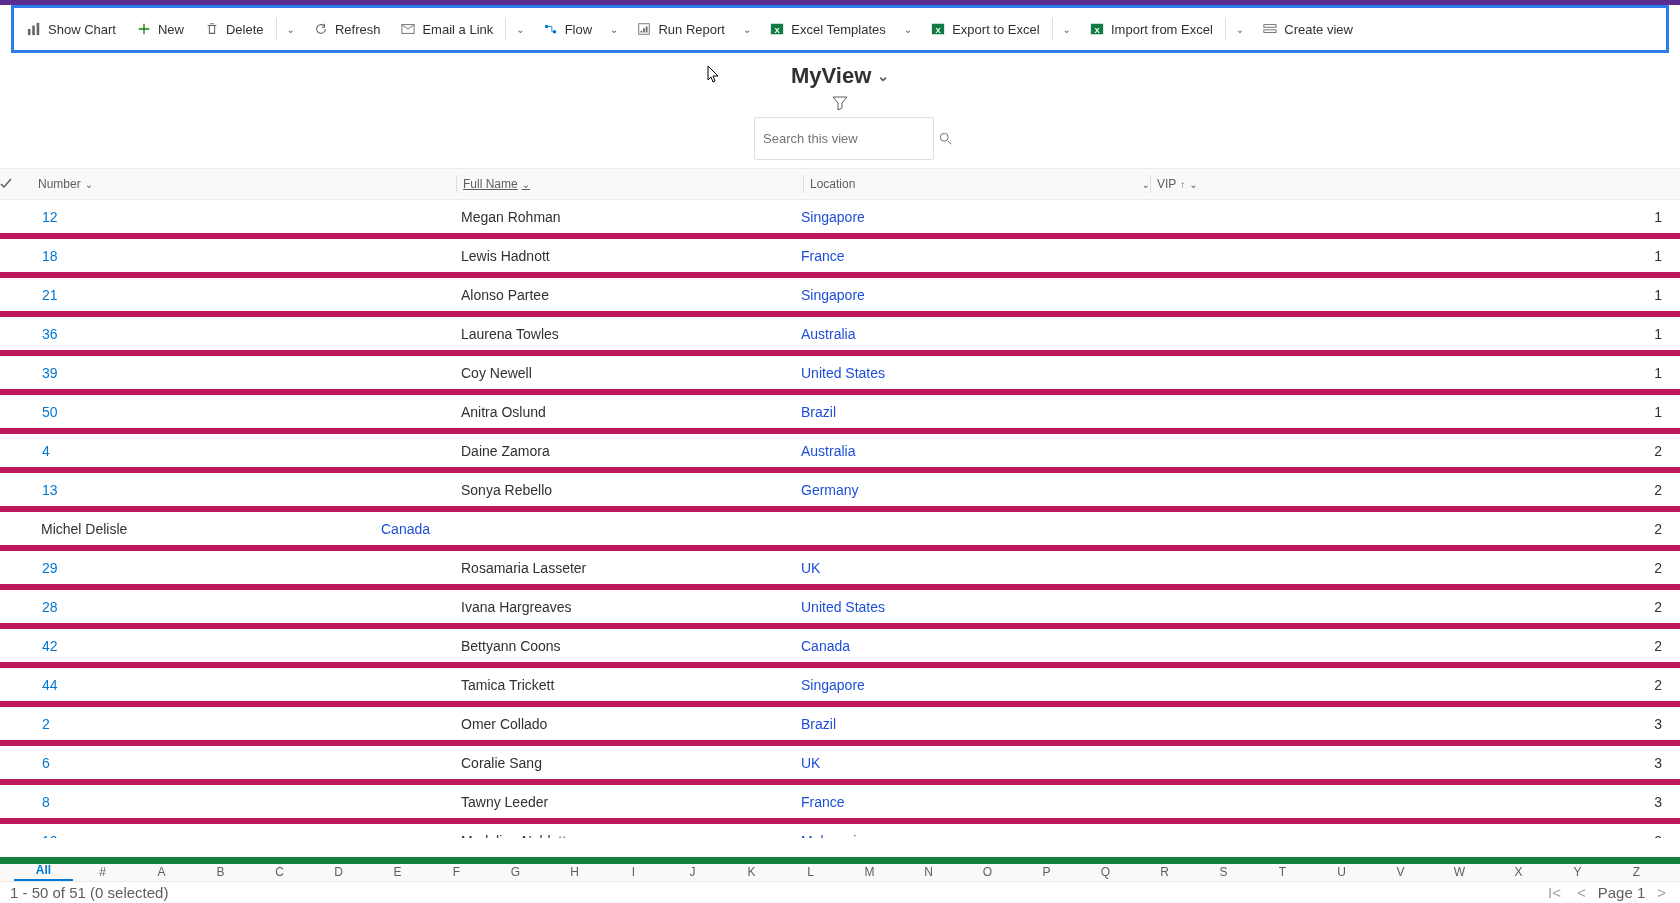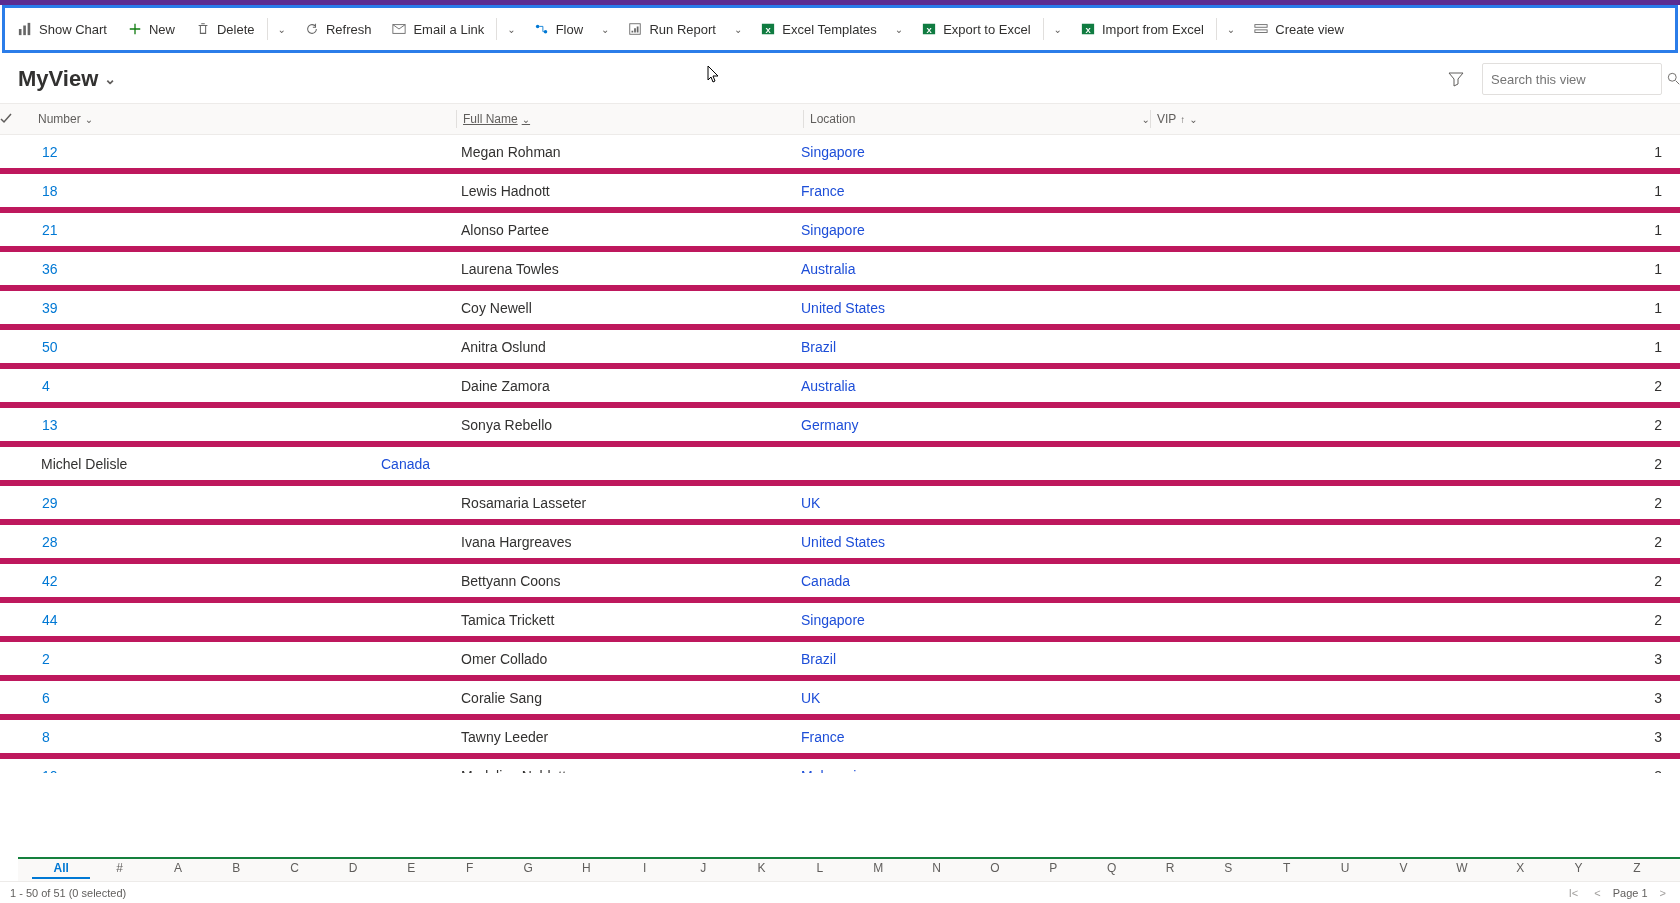--- a/index.html
+++ b/index.html
@@ -1,30 +1,30 @@
 <!DOCTYPE html>
 <html><head>
 <meta charset="utf-8">
 <style>
   * { box-sizing: border-box; margin: 0; padding: 0; }
   body { font-family: "Segoe UI", Arial, sans-serif; font-size: 13px; color: #323130; background: #fff; width: 1680px; height: 903px; overflow: hidden; position: relative; }
   .topbar-strip { background: #5c2d91; height: 5px; width: 100%; }
   
-  .command-bar-wrap { border: 3px solid #2b7de9; padding: 2px; margin: 0 2px; }
+  .command-bar-wrap { border: 3px solid #2b7de9; padding: 2px; margin: 0 11px; }
   .command-bar { display: flex; align-items: center; height: 38px; background: #fff; gap: 0; }
   .cmd-item { display: flex; align-items: center; gap: 6px; padding: 0 10px; height: 38px; cursor: pointer; font-size: 13px; color: #323130; }
   .cmd-item .icon { width: 16px; height: 16px; display: flex; align-items: center; justify-content: center; }
   .cmd-sep { width: 1px; height: 22px; background: #e1dfdd; margin: 0 2px; }
   .cmd-chev { display: flex; align-items: center; padding: 0 8px; height: 38px; cursor: pointer; color: #605e5c; }
 
-  .view-header { display: flex; align-items: center; padding: 10px 18px 8px 18px; }
+  .view-header { display: flex; align-items: center; padding: 10px 18px 8px 18px; flex-direction: column; }
   .view-title { font-size: 22px; font-weight: 600; color: #323130; display: flex; align-items: center; gap: 6px; cursor: pointer; }
   .spacer { flex: 1; }
   .filter-btn { padding: 6px 10px; color: #605e5c; cursor: pointer; }
-  .search-wrap { display: flex; align-items: center; border: 1px solid #e1dfdd; border-radius: 2px; padding: 4px 8px; width: 180px; height: 32px; margin-left: 8px; }
+  .search-wrap { display: flex; align-items: center; border: 1px solid #e1dfdd; border-radius: 2px; padding: 4px 8px; width: 180px; height: 43px; margin-left: 8px; }
   .search-wrap input { border: none; outline: none; flex: 1; font-size: 13px; color: #605e5c; background: transparent; }
   .search-wrap .sicon { color: #605e5c; }
 
   .grid-header { display: flex; align-items: center; border-top: 1px solid #edebe9; border-bottom: 1px solid #edebe9; height: 32px; padding: 0 8px 0 0; background: #faf9f8; }
   .col-check { width: 36px; text-align: center; color: #605e5c; }
   .col-number { width: 420px; padding-left: 2px; display:flex; align-items:center; gap:4px; color:#605e5c; font-size:12px;}
   .col-name { width: 340px; display:flex; align-items:center; gap:4px; color:#605e5c; font-size:12px;text-decoration:underline;}
   .col-location { width: 340px; display:flex; align-items:center; gap:4px; color:#605e5c; font-size:12px;justify-content:space-between;}
   .col-vip { flex:1; display:flex; align-items:center; justify-content:flex-start; gap:4px; color:#605e5c; font-size:12px;}
   .col-sep { width:1px; height:18px; background:#e1dfdd; margin:0 6px 0 0;}
@@ -32,25 +32,25 @@
   
   .grid-body { height: 638px; overflow-y: auto; }
   .row { display: flex; align-items: center; border-bottom: 6px solid #be185d; height: 39px; padding: 0 8px 0 0;}
   .row .cell-check { width: 36px; }
   .row .cell-number { width: 420px; padding-left: 6px; font-size: 14px;}
   .row .cell-number a { color: #0078d4; text-decoration: none; }
   .row .cell-name { width: 340px; color: #323130; font-size: 14px; padding-left:5px;}
   .row .cell-location { width: 340px; color: #1d4ed8; font-size: 14px;padding-left:5px;}
   .row .cell-vip { flex:1; text-align: right; padding-right: 10px; color: #323130; font-size: 14px;}
 
-  .alpha-bar { position: absolute; bottom: 22px; left:0; right:0; height: 24px; border-top: 2px solid #15803d; display: flex; align-items: flex-start; padding: 0 14px; background:#faf9f8;margin-left:18px;}
+  .alpha-bar { position: absolute; bottom: 22px; left:0; right:0; height: 24px; border-top: 7px solid #15803d; display: flex; align-items: flex-end; padding: 0 14px; background:#faf9f8;}
   .alpha-item { flex: 1; text-align: center; font-size: 12px; color: #605e5c; cursor: pointer; padding:2px 0;}
   .alpha-item.active { color:#0078d4; border-bottom: 2px solid #0078d4; font-weight:600;}
   
-  .status-bar { position: absolute; bottom:0; left:0; right:0; height: 22px; border-top:1px solid #edebe9; display:flex; align-items:center; padding: 0 10px; font-size:11px; color:#605e5c; background:#fff;}
+  .status-bar { position: absolute; bottom:0; left:0; right:0; height: 22px; border-top:1px solid #edebe9; display:flex; align-items:center; padding: 0 10px; font-size:15px; color:#605e5c; background:#fff;}
   .status-bar .spacer { flex:1; }
   .page-nav { display:flex; align-items:center; gap:8px;}
   .page-nav .pbtn { color:#a19f9d; cursor:default; padding:0 4px;}
 
   svg { display:block; }
   .chev { font-size: 10px; color:#605e5c; }
   .cursor-arrow { position:absolute; left: 707px; top: 65px; pointer-events:none; z-index:100;}
 </style>
 </head>
 <body>

